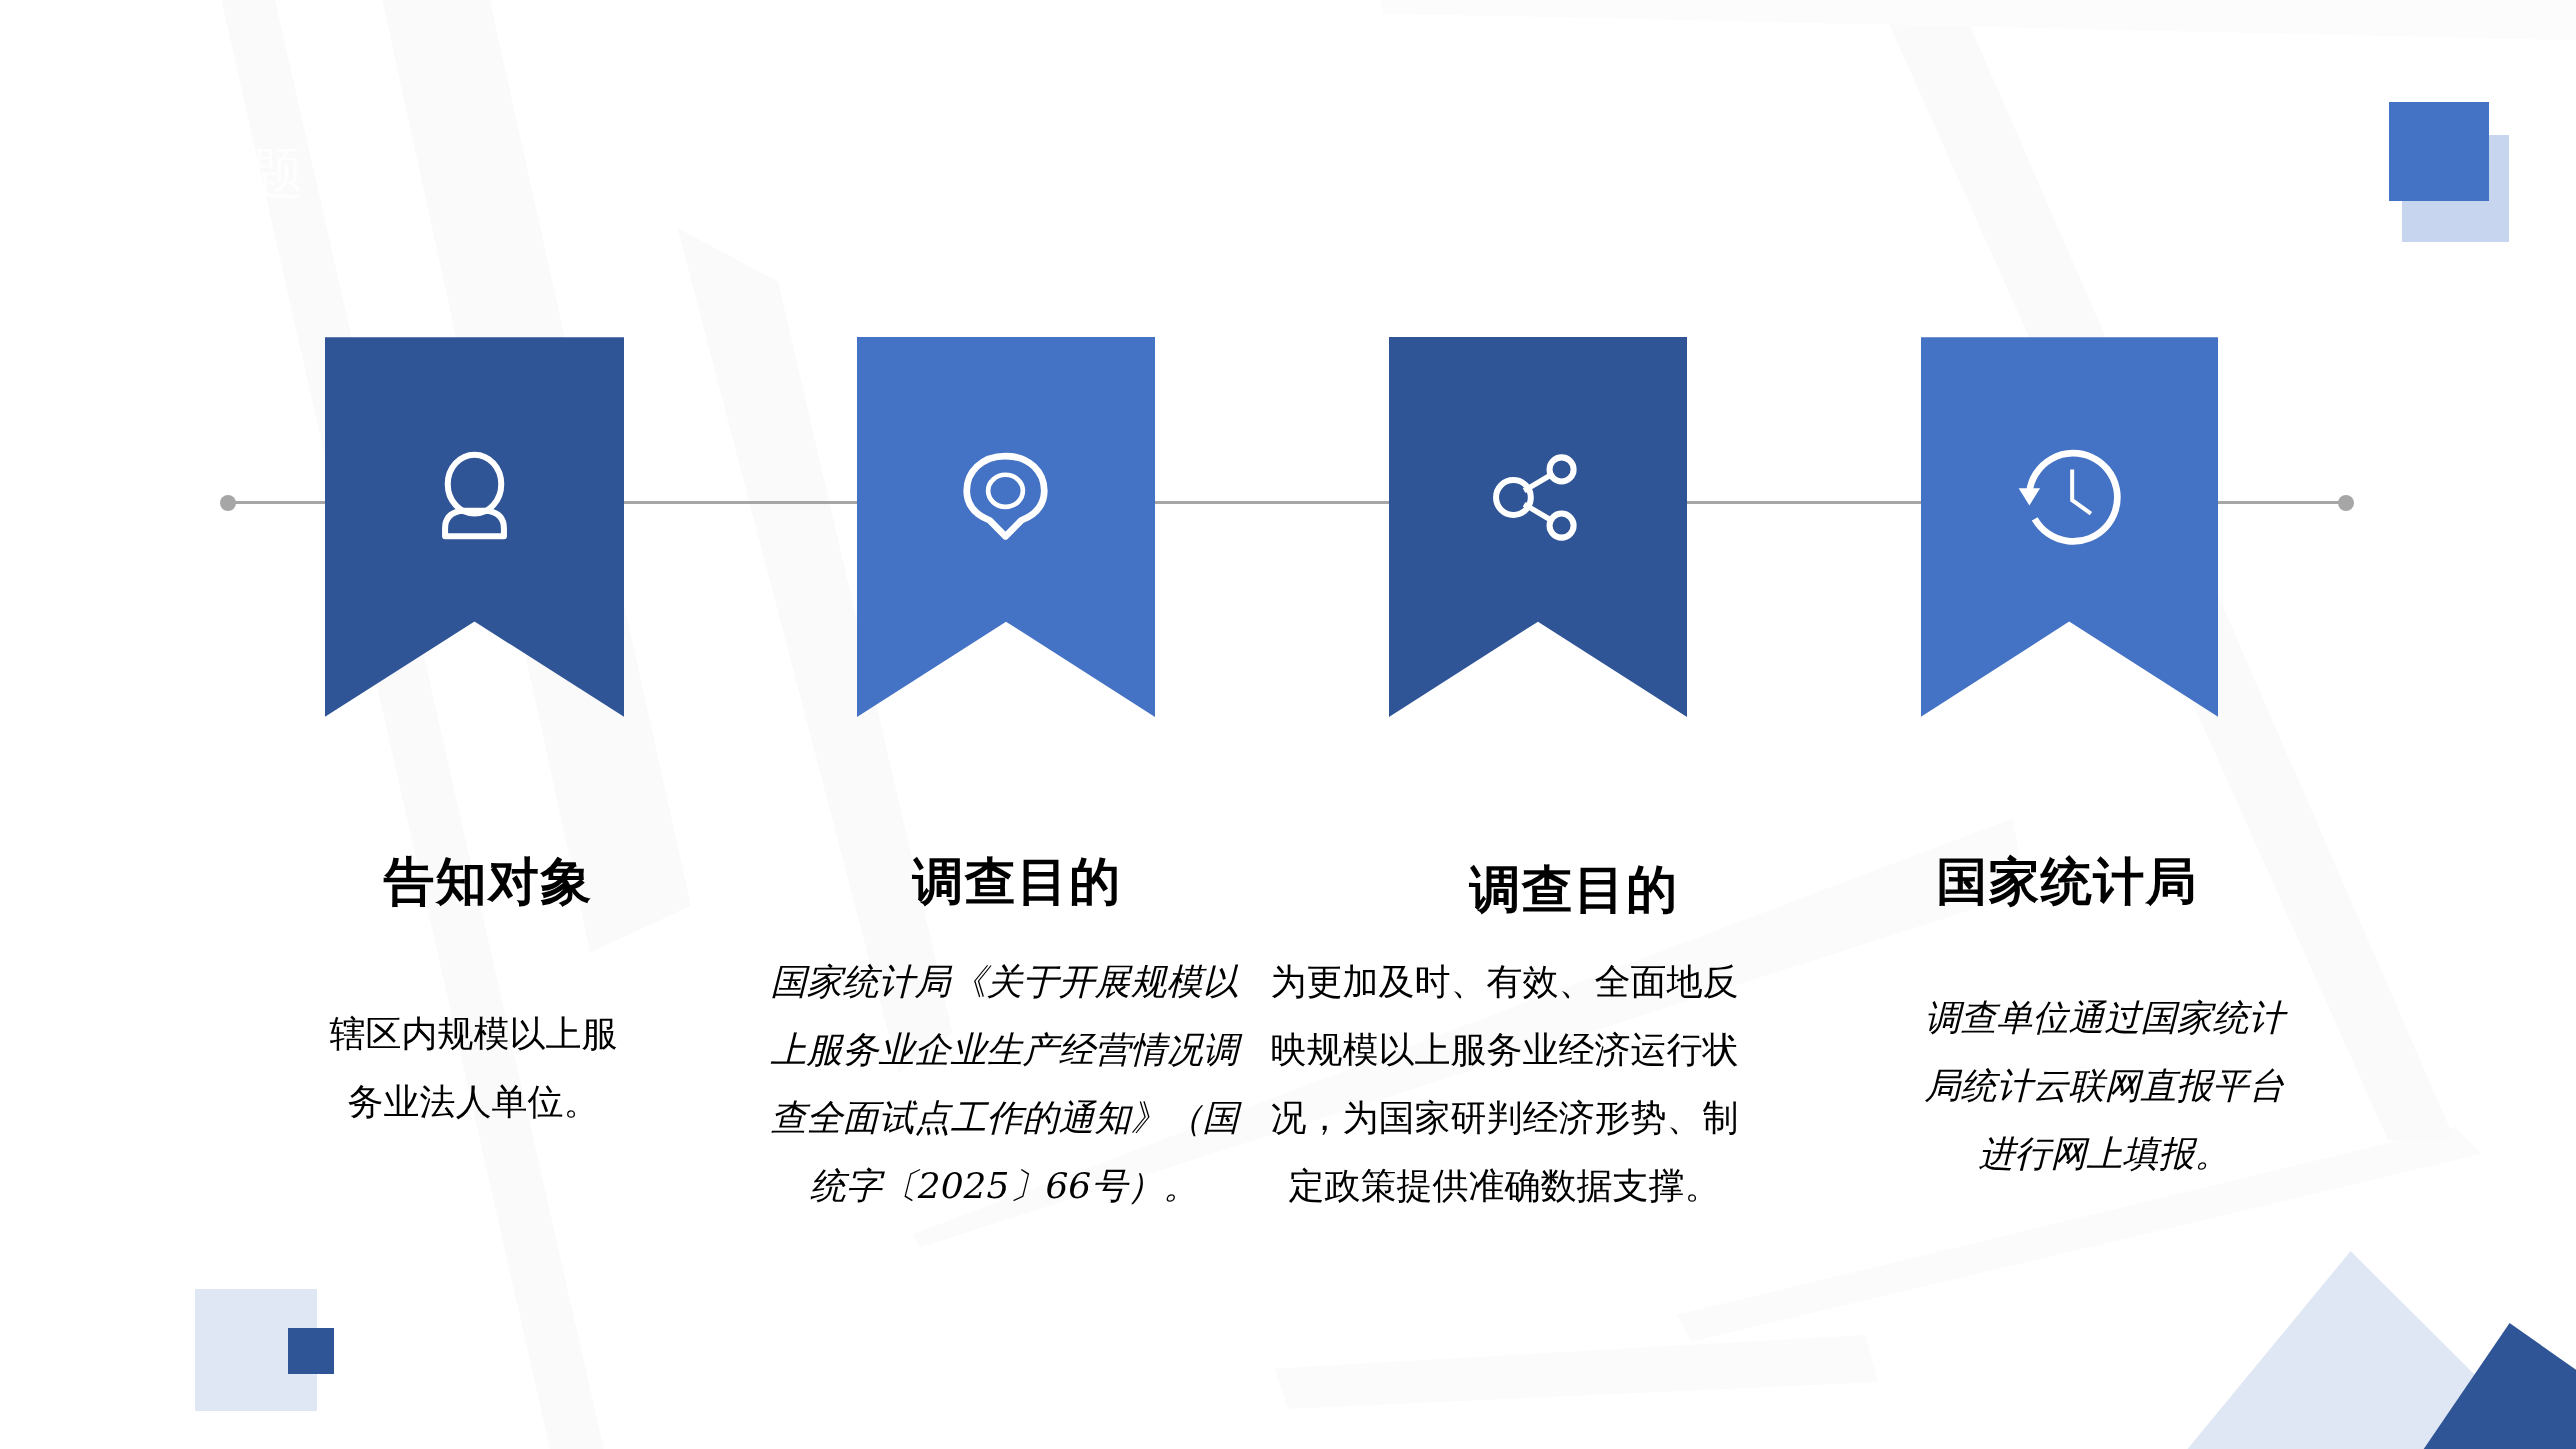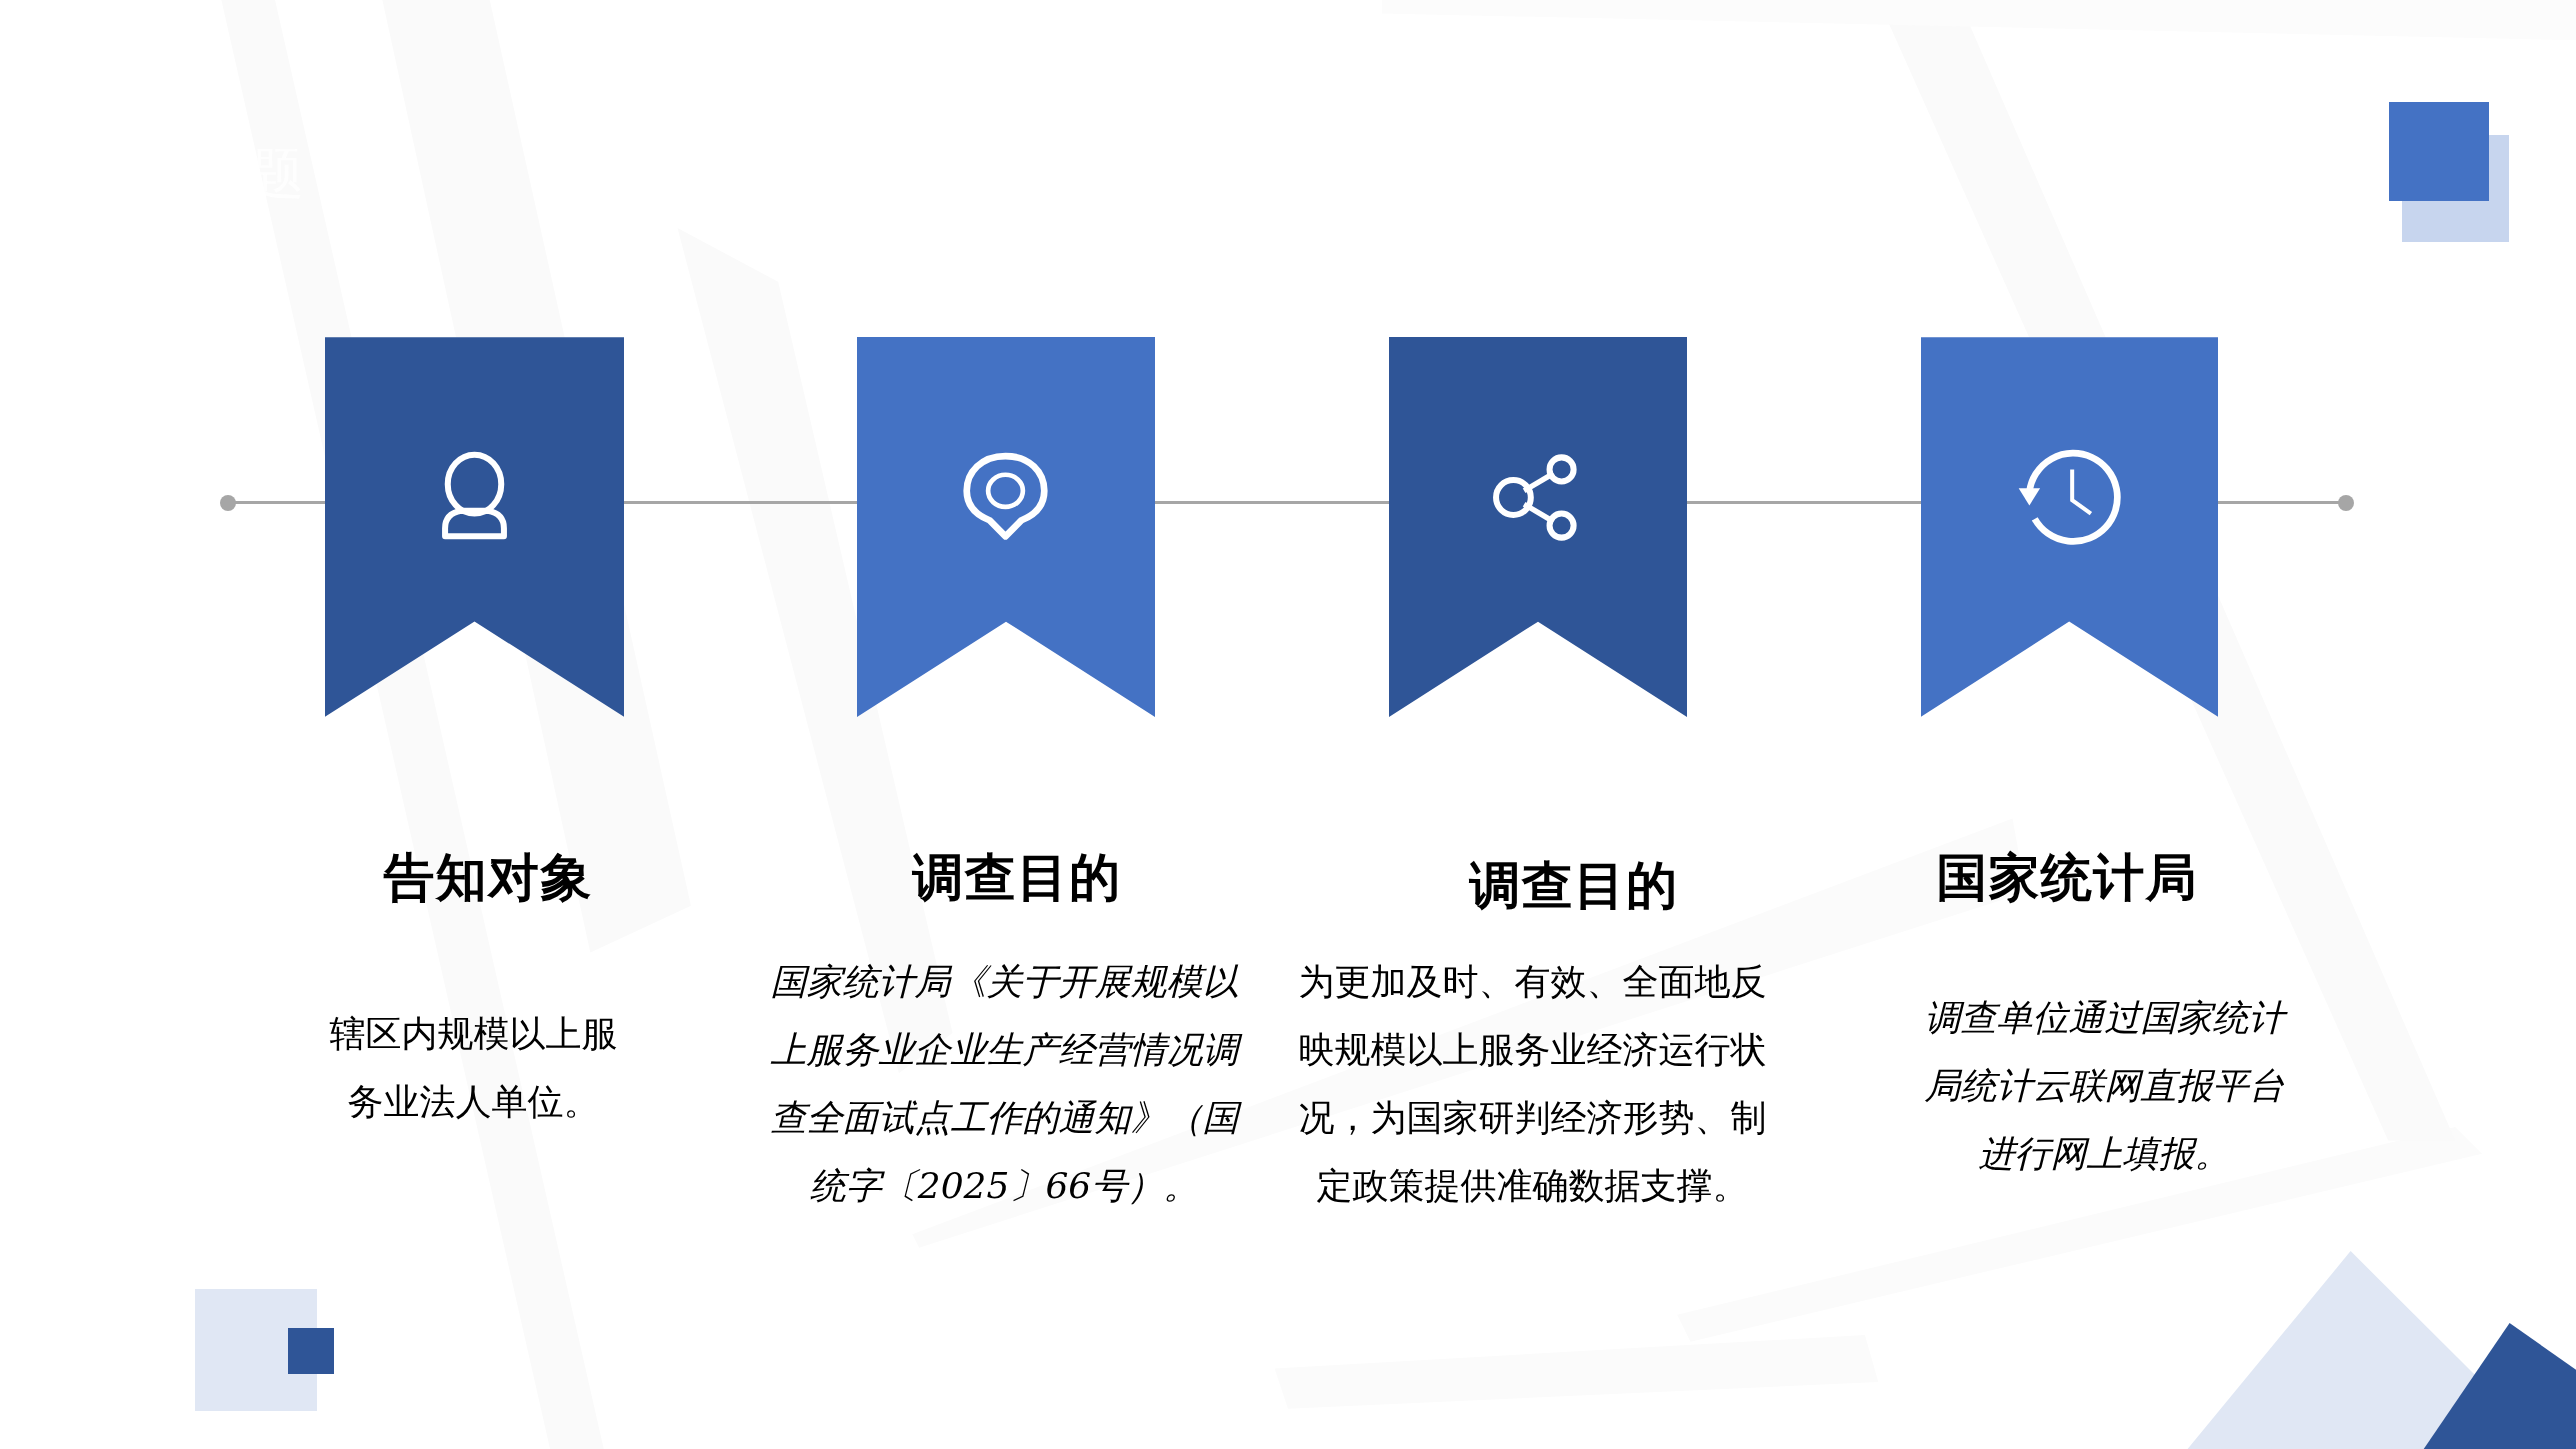--- a/index.html
+++ b/index.html
@@ -21,21 +21,21 @@
   }
   .banner {
     position: absolute; top: 337px; height: 380px;
   }
   .banner svg { position: absolute; left: 0; top: 0; }
   .banner .icon {
     position: absolute; left: 50%; top: 161px; width: 107px; height: 107px; margin-left: -54px; margin-top: -54px;
   }
   .title {
     position: absolute; top: 852px; width: 402px; margin-left: -201px; text-align: center;
-    font-family: Liberation Mono, monospace; font-weight: bold; font-size: 51px; color: #000000;
+    font-family: Liberation Serif, serif; font-weight: bold; font-size: 51px; color: #000000;
     line-height: 60px; letter-spacing: 1.3px;
   }
   .body-text {
     position: absolute; text-align: center; color: #000000;
     font-family: "DejaVu Serif", "Liberation Serif", serif;
     font-size: 36px; line-height: 68px;
   }
   .deco { position: absolute; }
 </style>
 </head>
@@ -113,15 +113,15 @@
   </svg>
 </div>
 
 <div class="title" style="left:488px;">告知对象</div>
 <div class="title" style="left:1017px;">调查目的</div>
 <div class="title" style="left:1574px;top:860px;">调查目的</div>
 <div class="title" style="left:2067px;">国家统计局</div>
 
 <div class="body-text" style="left:322px;top:1000px;width:303px;">辖区内规模以上服务业法人单位。</div>
 <div class="body-text" style="left:758px;top:948px;width:493px;font-style:italic;">国家统计局《关于开展规模以上服务业企业生产经营情况调查全面试点工作的通知》（国统字〔2025〕66号）。</div>
-<div class="body-text" style="left:1286px;top:948px;width:493px;">为更加及时、有效、全面地反映规模以上服务业经济运行状况，为国家研判经济形势、制定政策提供准确数据支撑。</div>
+<div class="body-text" style="left:1258px;top:948px;width:493px;">为更加及时、有效、全面地反映规模以上服务业经济运行状况，为国家研判经济形势、制定政策提供准确数据支撑。</div>
 <div class="body-text" style="left:1915px;top:984px;width:379px;font-style:italic;">调查单位通过国家统计局统计云联网直报平台进行网上填报。</div>
 
 
 </body></html>

